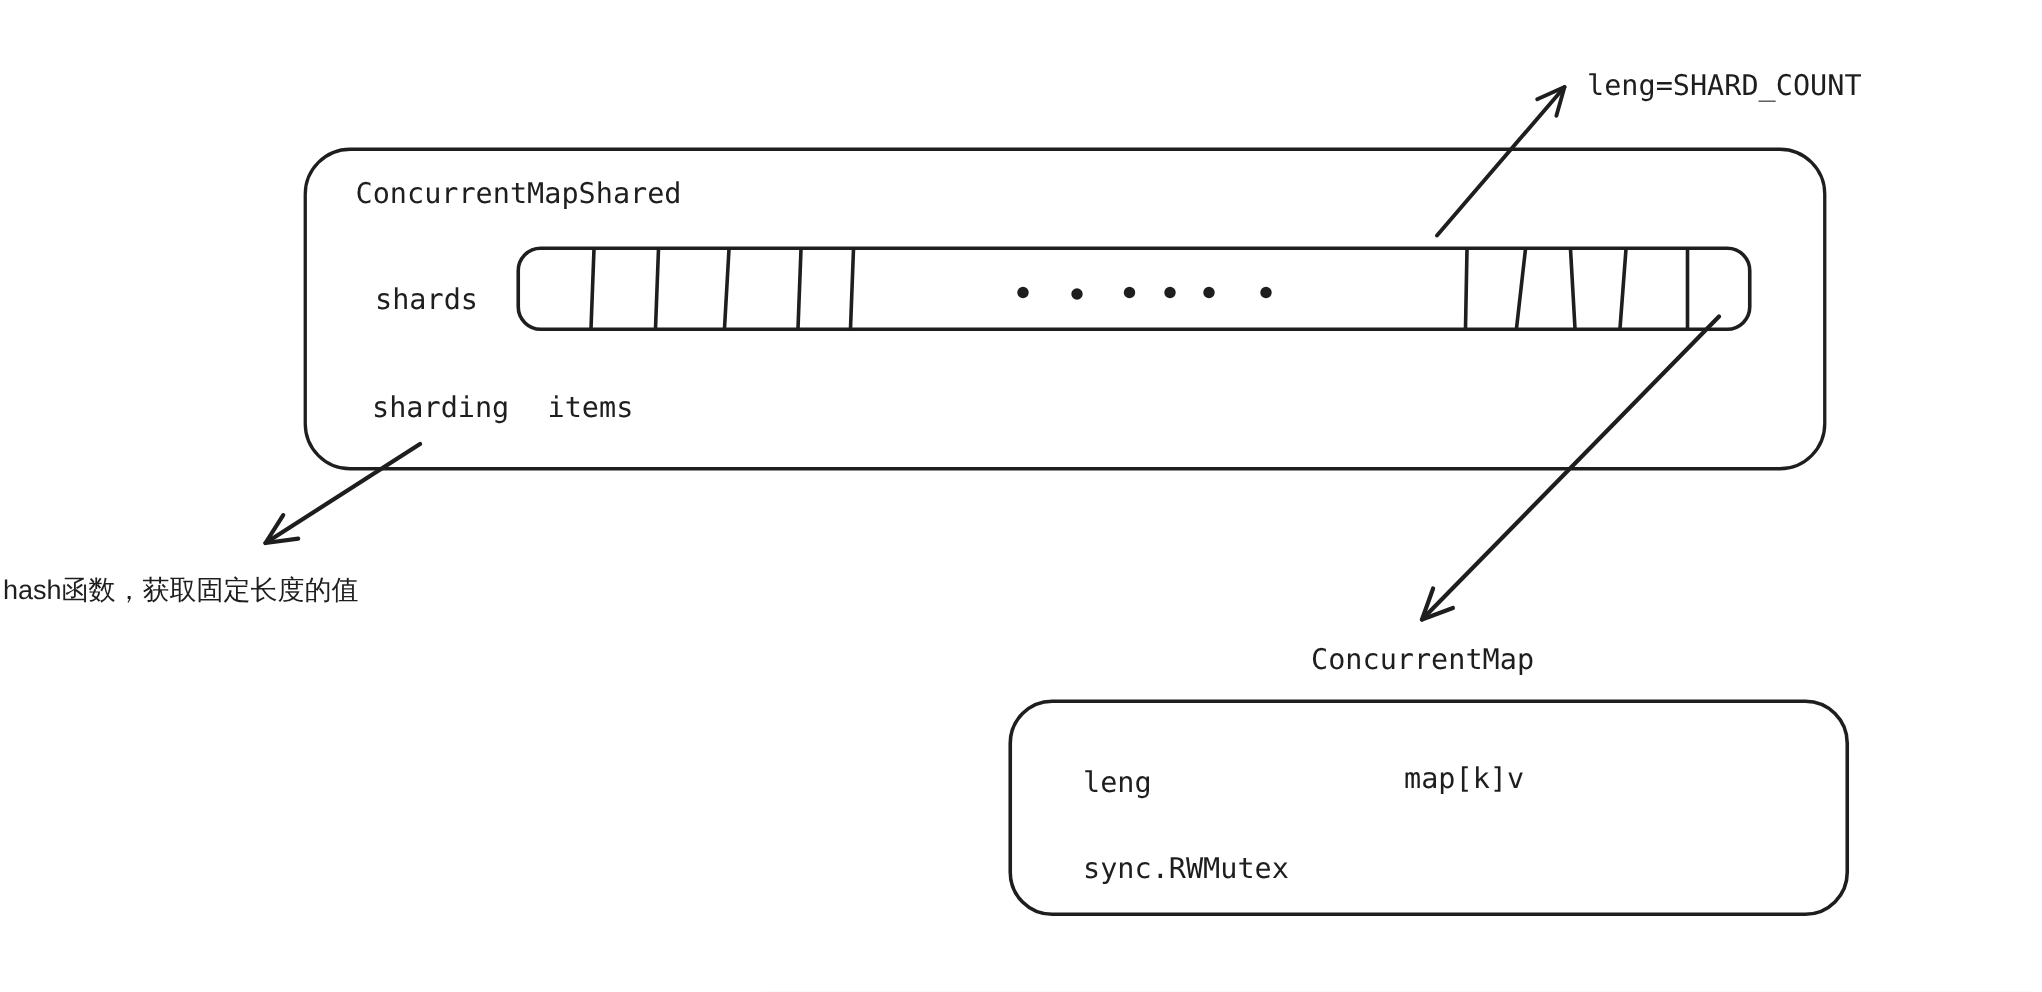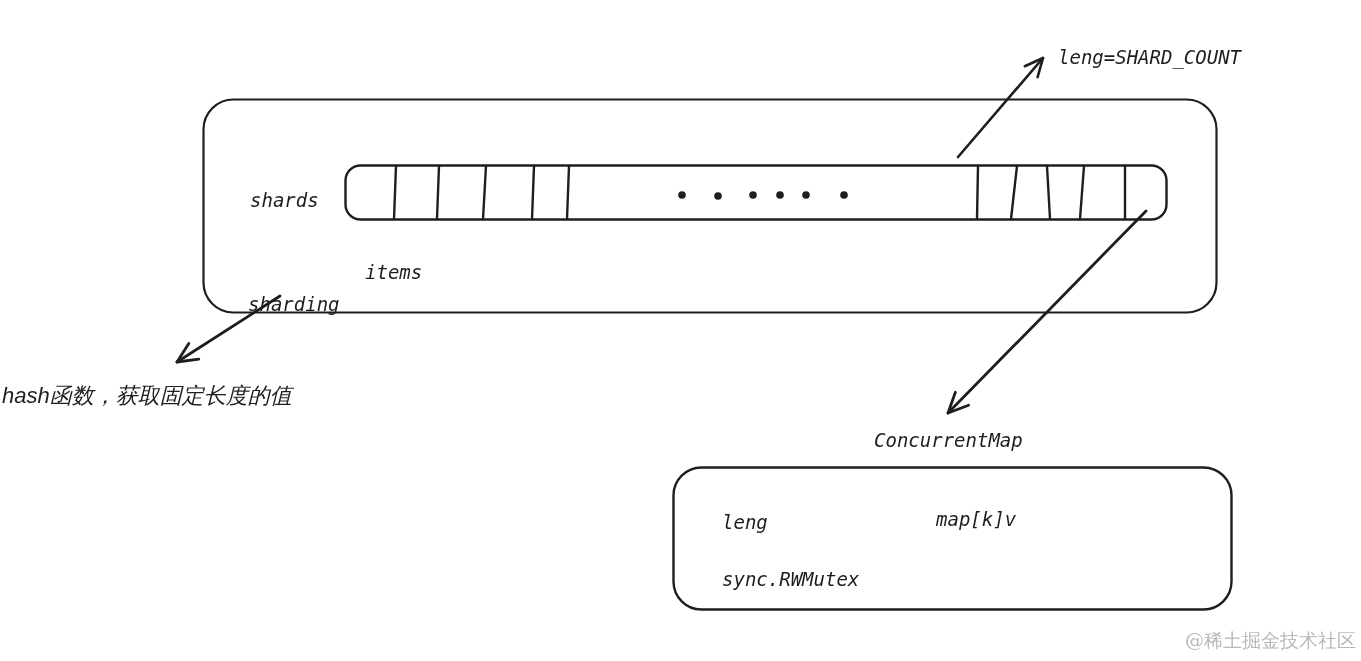--- a/index.html
+++ b/index.html
@@ -35,40 +35,39 @@
     fill:var(--color-stroke);
     stroke:none;
   }
   .label{
     position:absolute;
     color:var(--color-stroke);
     font-family:"DejaVu Sans Mono", monospace;
     font-size:19px;
     line-height:1.2;
     white-space:pre;
-    font-style:italic;
   }
   .label-cn{
     font-family:"Liberation Sans", sans-serif;
-    font-size:22px;
+    font-size:18px;
   }
   .watermark{
     position:absolute;
     right:5px;
     top:629px;
     color:var(--color-watermark);
     font-family:"DejaVu Serif", serif;
     font-size:19px;
     line-height:1.2;
     white-space:pre;
   }
   
   .pos-shared-title{left:237px;top:118px;}
   .pos-shards{left:250px;top:189px;}
-  .pos-sharding{left:248px;top:261px;margin-top:32px;}
+  .pos-sharding{left:248px;top:261px;}
   .pos-fnuc{left:365px;top:261px;}
   .pos-leng{left:1058px;top:46px;}
   .pos-hash{left:2px;top:383px;}
   .pos-map-title{left:874px;top:429px;}
   .pos-items{left:722px;top:511px;}
   .pos-items-type{left:936px;top:508px;}
   .pos-mutex{left:722px;top:568px;}
 </style>
 </head>
 <body>
@@ -117,34 +116,34 @@
       <line class="stroked" stroke-width="2.8" x1="280" y1="296" x2="177" y2="362"></line>
       <polyline class="stroked" stroke-width="2.8" points="198.8,359.1 177,362 188.8,343.4"></polyline>
     </g>
 
     <g>
       <line class="stroked" stroke-width="2.8" x1="1146" y1="211" x2="948" y2="413"></line>
       <polyline class="stroked" stroke-width="2.8" points="968.6,405.3 948,413 955.4,392.3"></polyline>
     </g>
   </svg>
 
+  <div class="label pos-shared-title">ConcurrentMapShared</div>
 
   <div class="label pos-shards">shards</div>
 
   <div class="label pos-sharding">sharding</div>
 
   <div class="label pos-fnuc">items</div>
 
   <div class="label pos-leng">leng=SHARD_COUNT</div>
 
   <div class="label label-cn pos-hash">hash函数，获取固定长度的值</div>
 
   <div class="label pos-map-title">ConcurrentMap</div>
 
   <div class="label pos-items">leng</div>
 
   <div class="label pos-items-type">map[k]v</div>
 
   <div class="label pos-mutex">sync.RWMutex</div>
 
-  <div class="watermark">@稀土掘金技术社区</div>
 
 </div>
 
 </body></html>

